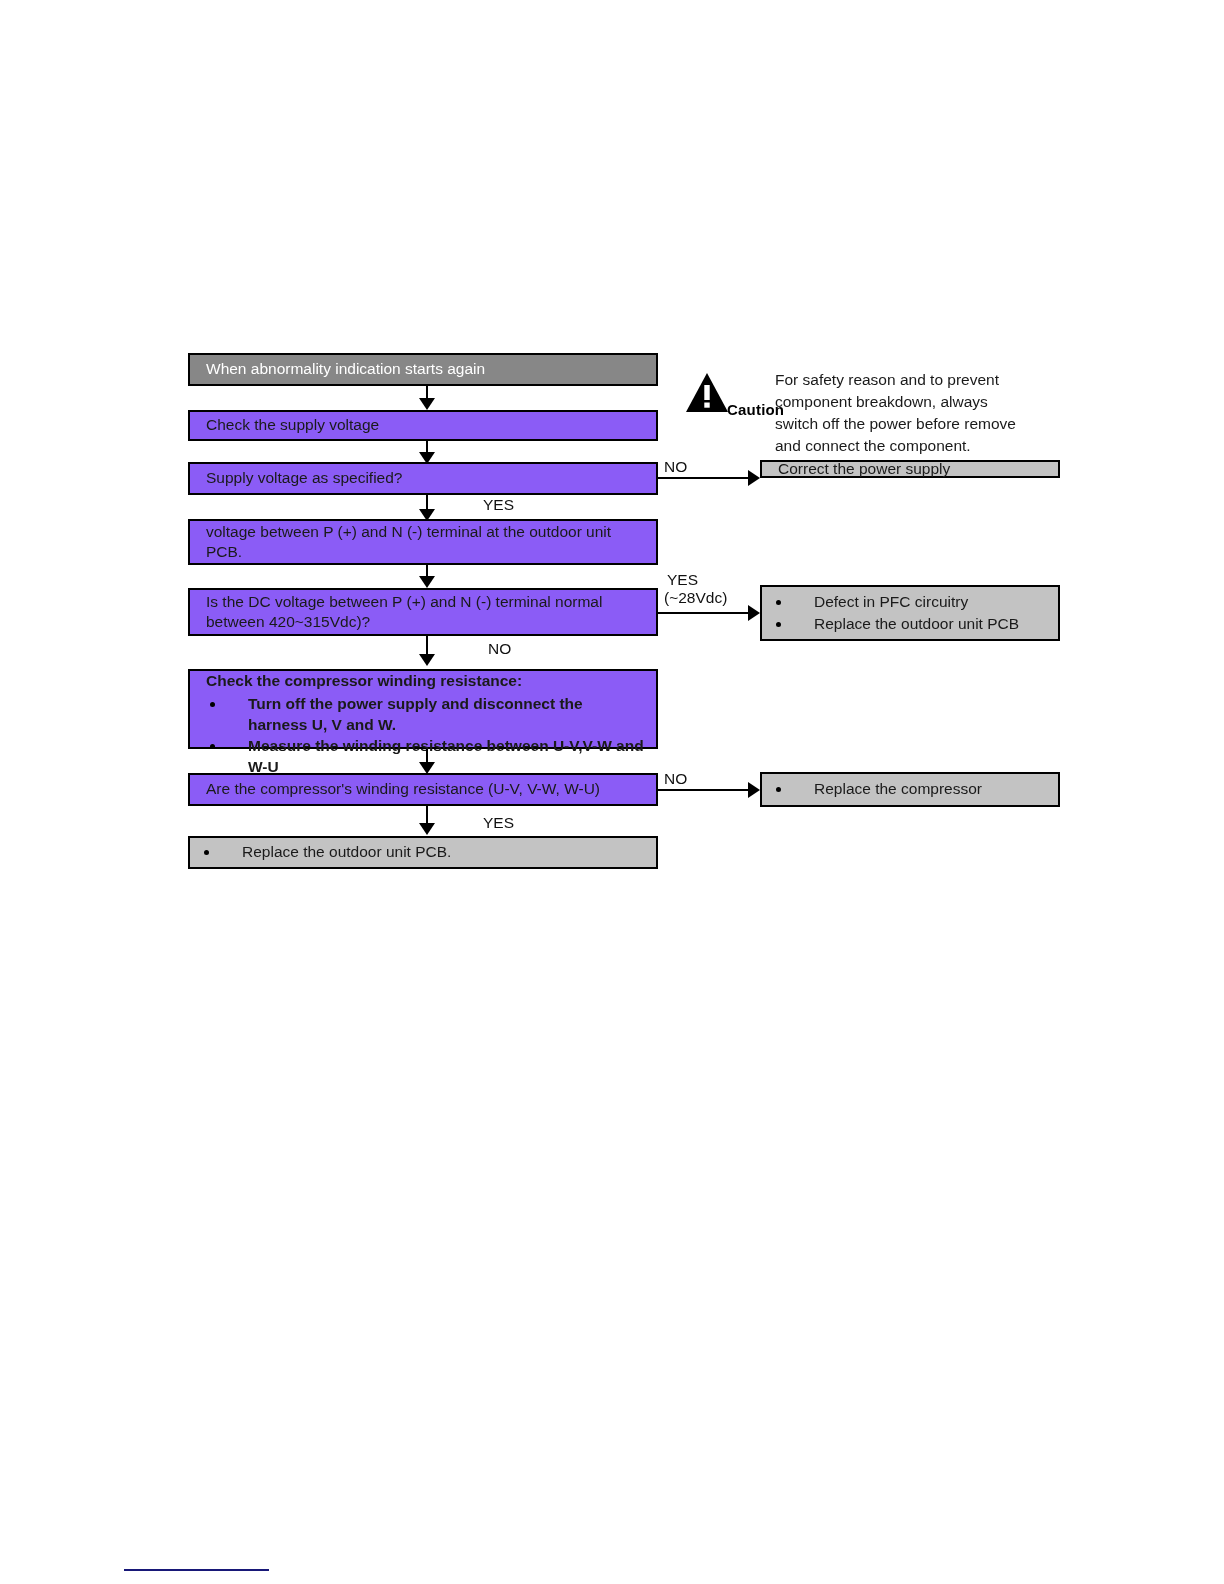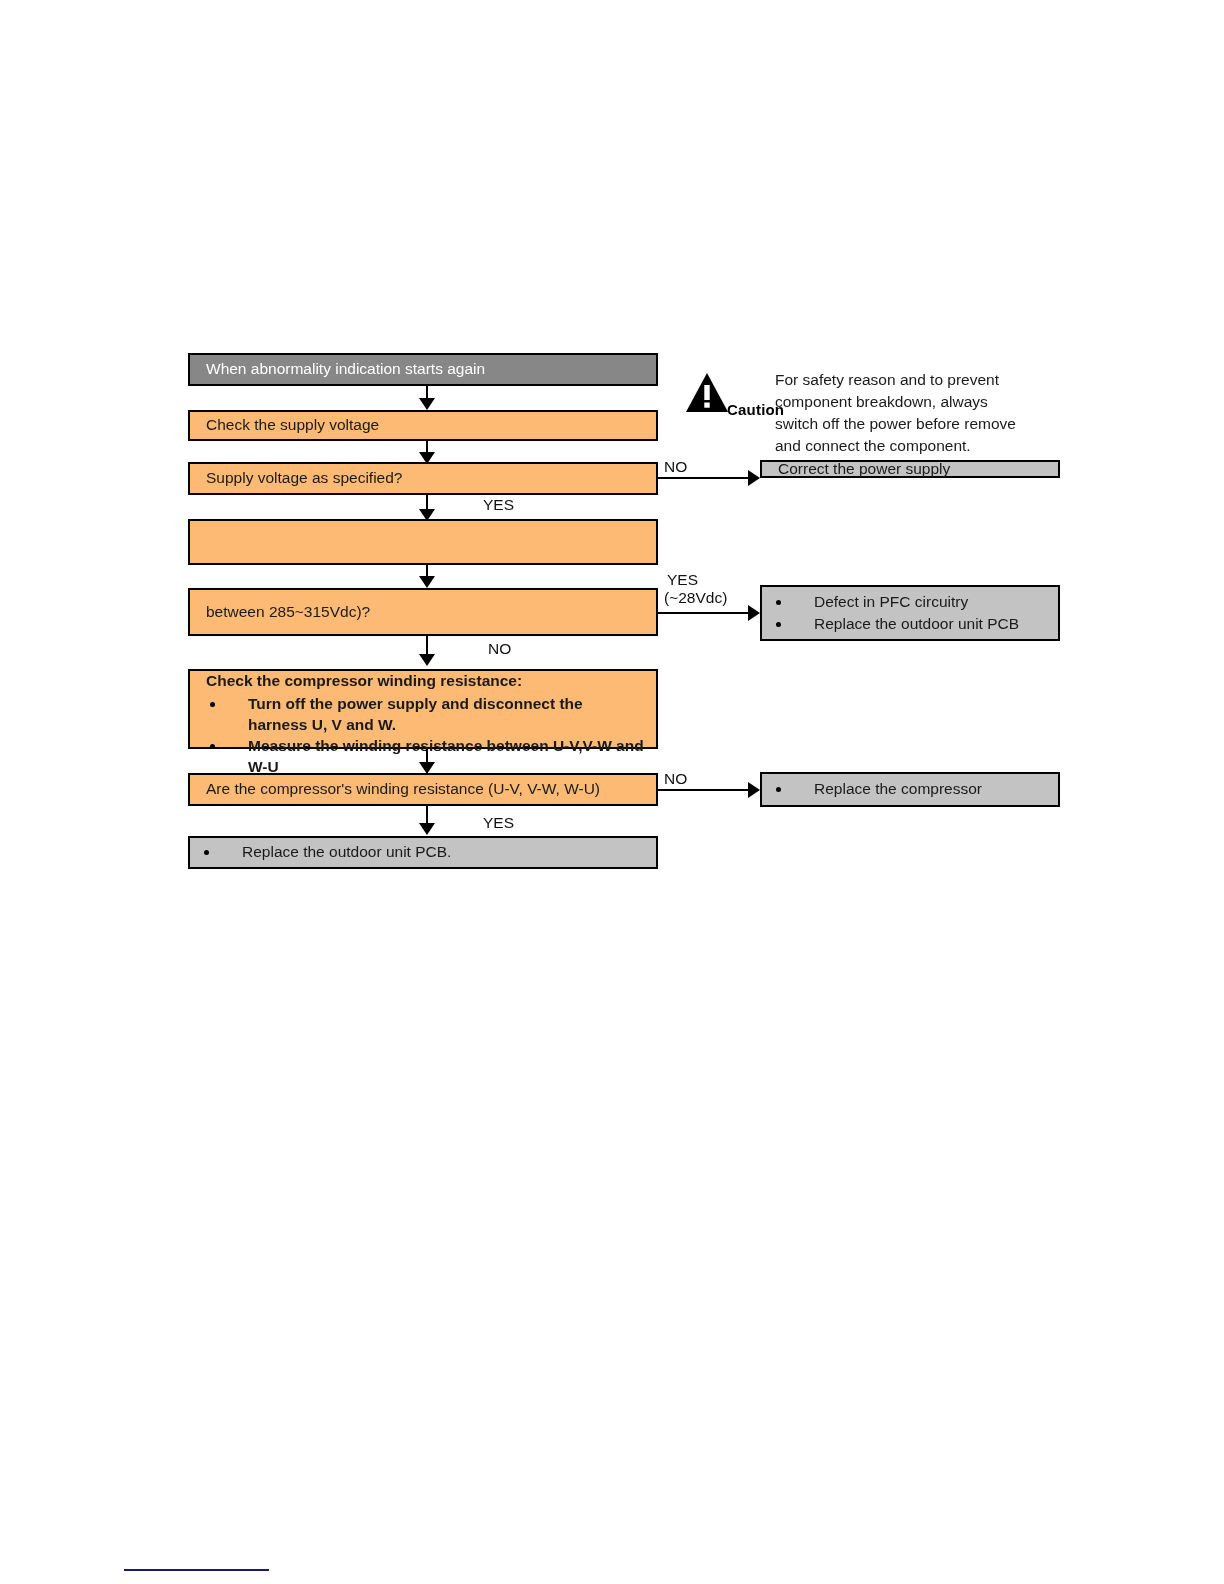--- a/index.html
+++ b/index.html
@@ -14,21 +14,21 @@
     font-family: "Liberation Sans", sans-serif;
     color: #000000;
     overflow: hidden;
   }
 
   
   .box {
     position: absolute;
     box-sizing: border-box;
     border: 2px solid #000;
-    background: #fdba74;
+    background: #8b5cf6;
     font-size: 15.5px;
     line-height: 1.32;
     color: #1a1a1a;
     padding: 6px 12px 6px 16px;
     display: flex;
     flex-direction: column;
     justify-content: center;
   }
   .box.shaded {
     background: #c3c3c3;
@@ -168,27 +168,29 @@
 
 <div class="box shaded" style="left:760px; top:460px; width:300px; height:18px;">
   <span class="line">Correct the power supply</span>
 </div>
 
 <div class="vline" style="left:426px; top:495px; width:2px; height:22px;"></div>
 <div class="arrow-down" style="left:419px; top:509px;"></div>
 <div class="edge-label" style="left:483px; top:495px;">YES</div>
 
 <div class="box" style="left:188px; top:519px; width:470px; height:46px;">
+  <span class="line">voltage between P (+) and N (-) terminal at the outdoor unit PCB.</span>
 </div>
 
 <div class="vline" style="left:426px; top:565px; width:2px; height:16px;"></div>
 <div class="arrow-down" style="left:419px; top:576px;"></div>
 
 <div class="box" style="left:188px; top:588px; width:470px; height:48px;">
-  <span class="line">between 285~315Vdc)?</span>
+  <span class="line">Is the DC voltage between P (+) and N (-) terminal normal</span>
+  <span class="line">between 420~315Vdc)?</span>
 </div>
 
 <div class="hline" style="left:658px; top:612px; width:92px; height:2px;"></div>
 <div class="arrow-right" style="left:748px; top:605px;"></div>
 <div class="edge-label" style="left:667px; top:570px;">YES</div>
 <div class="edge-label" style="left:664px; top:588px;">(~28Vdc)</div>
 
 <div class="box shaded" style="left:760px; top:585px; width:300px; height:56px; padding-left:10px;">
   <ul class="bullets">
     <li>Defect in PFC circuitry</li>

